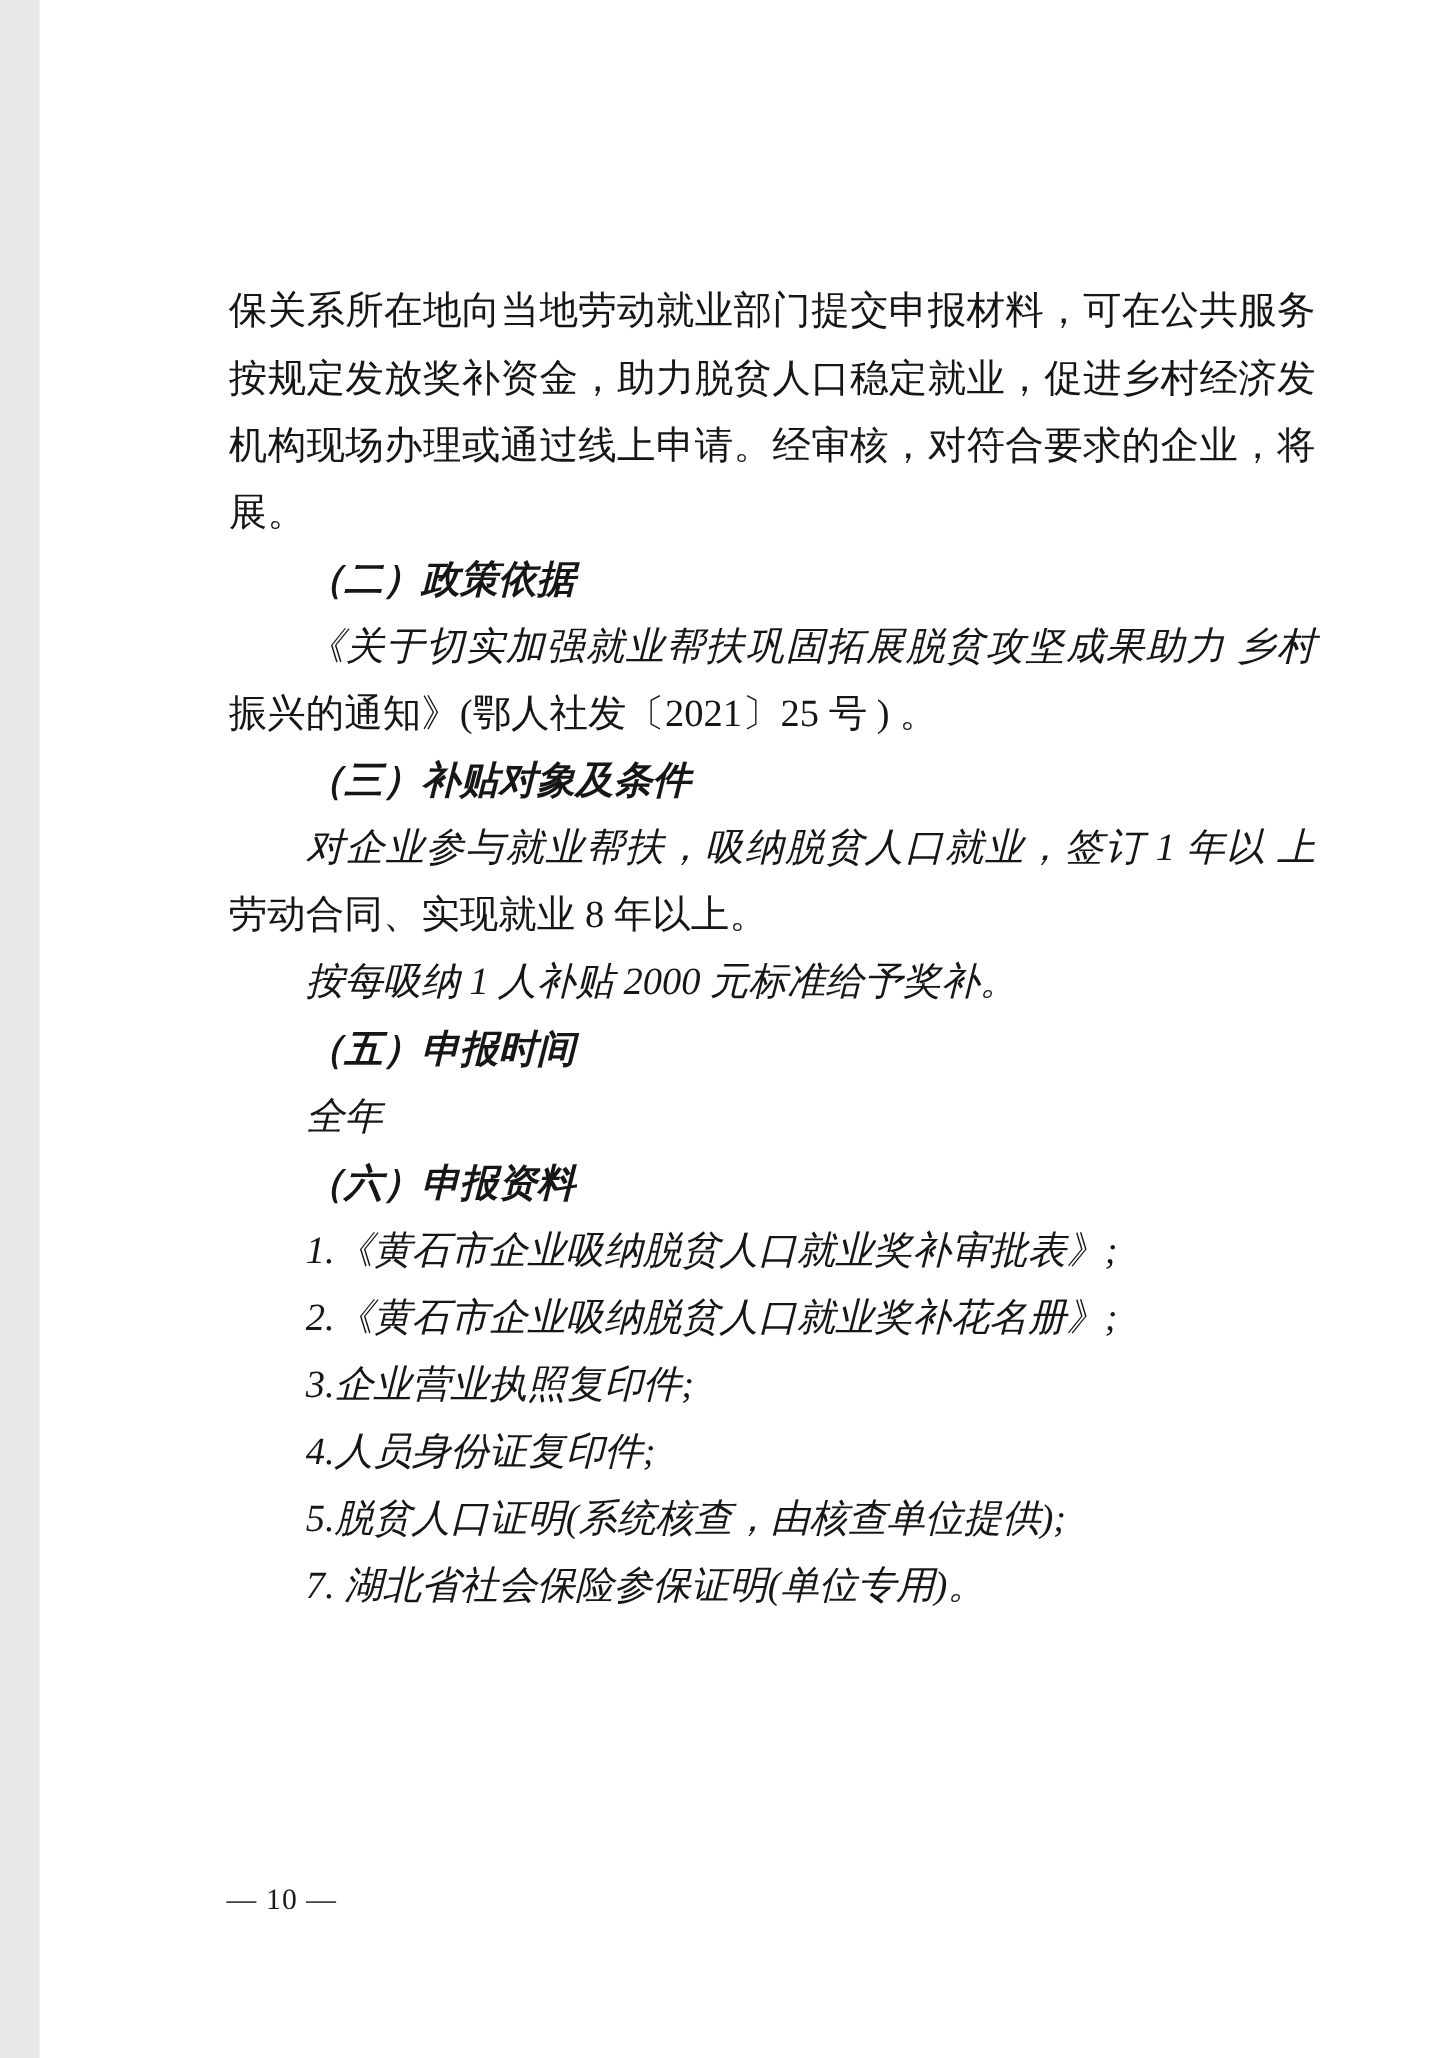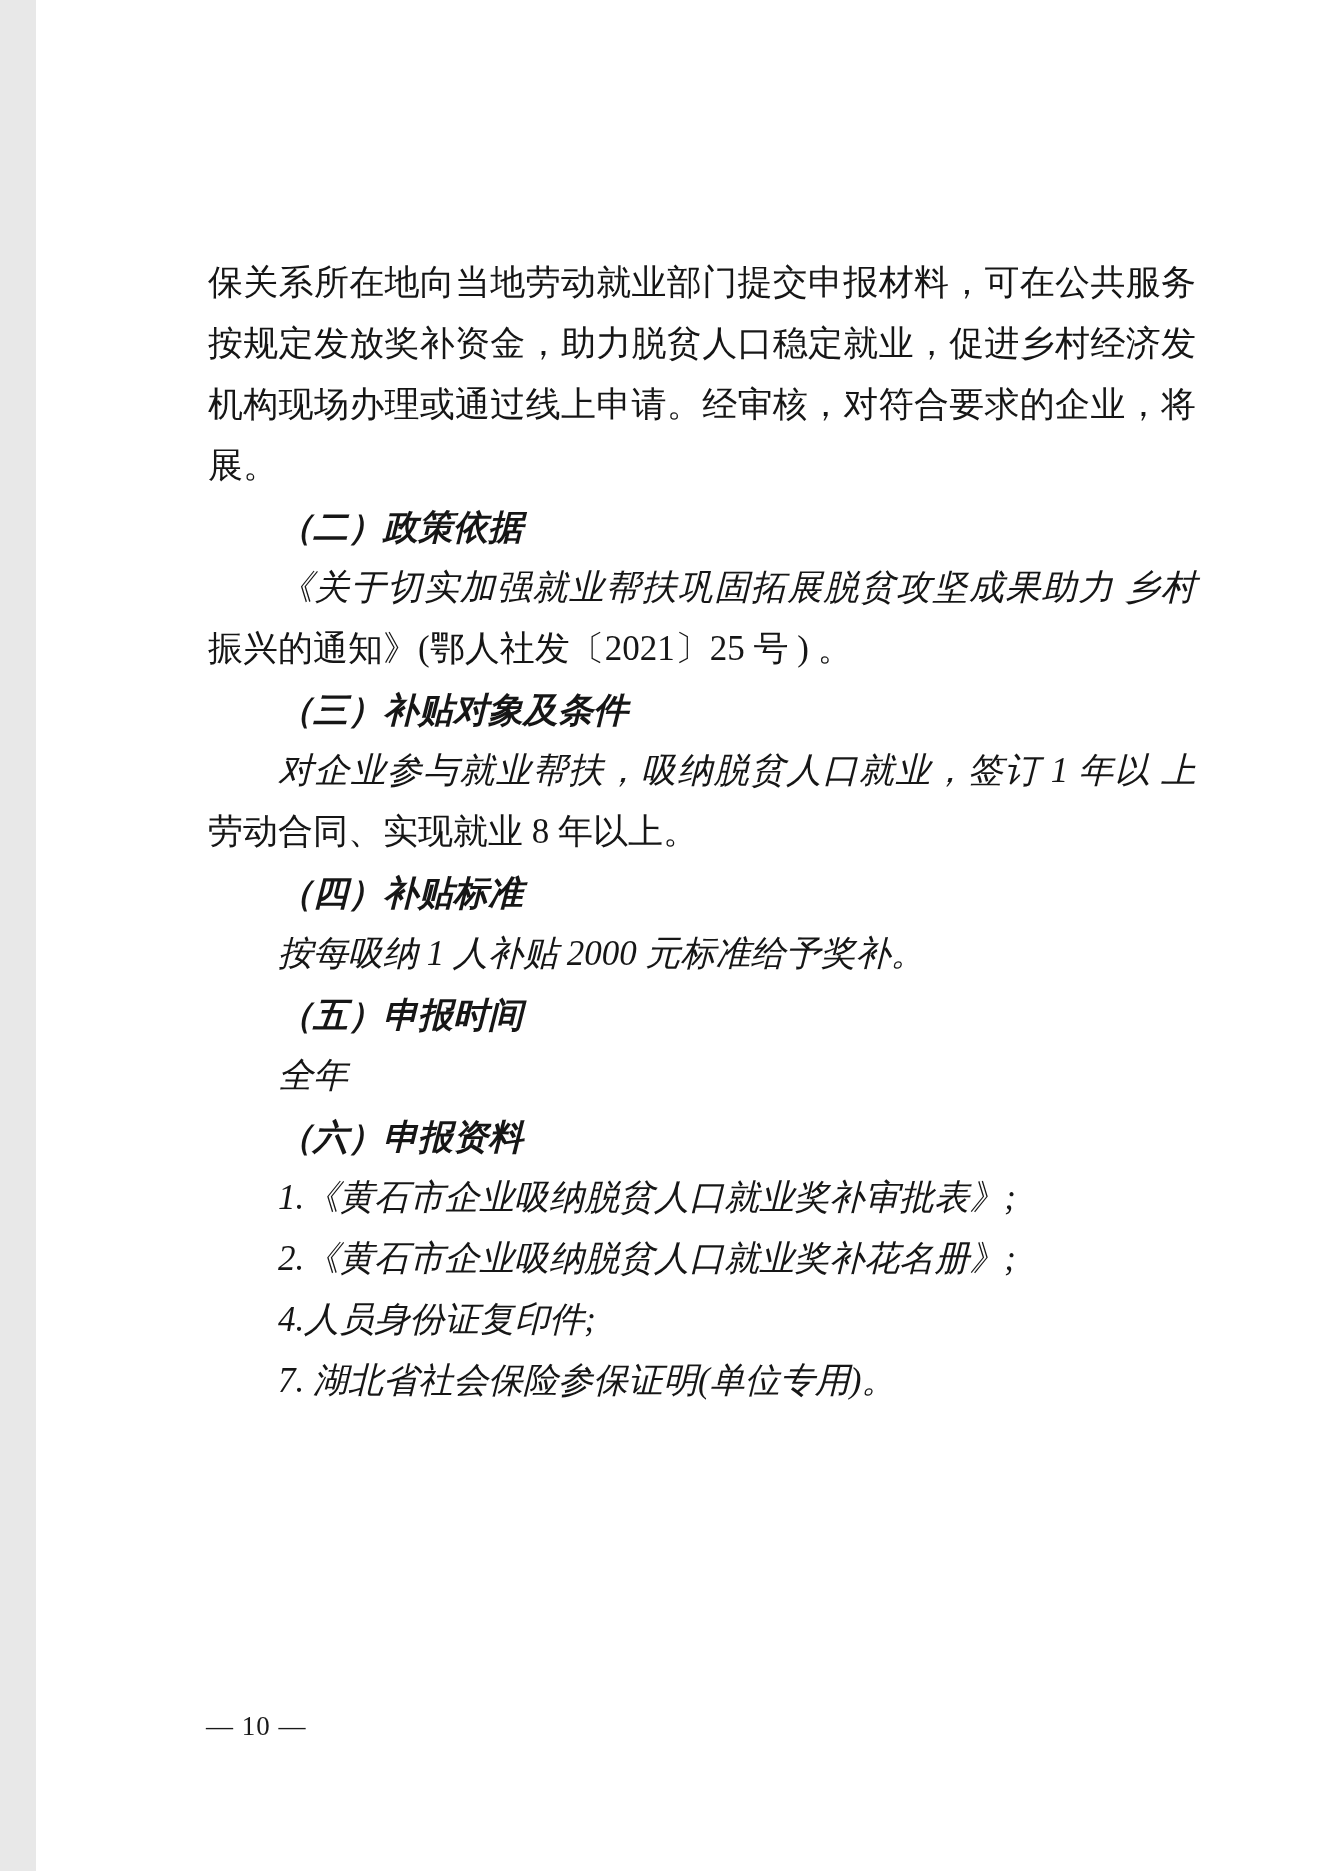--- a/index.html
+++ b/index.html
@@ -64,24 +64,25 @@
       <div class="line body justify">保关系所在地向当地劳动就业部门提交申报材料，可在公共服务</div>
       <div class="line body justify">按规定发放奖补资金，助力脱贫人口稳定就业，促进乡村经济发</div>
       <div class="line body justify">机构现场办理或通过线上申请。经审核，对符合要求的企业，将</div>
       <div class="line body">展。</div>
       <div class="line heading indent">（二）政策依据</div>
       <div class="line body indent justify">《关于切实加强就业帮扶巩固拓展脱贫攻坚成果助力 乡村</div>
       <div class="line body">振兴的通知》(鄂人社发〔2021〕25 号 ) 。</div>
       <div class="line heading indent">（三）补贴对象及条件</div>
       <div class="line body indent justify">对企业参与就业帮扶，吸纳脱贫人口就业，签订 1 年以 上</div>
       <div class="line body">劳动合同、实现就业 8 年以上。</div>
-      <div class="line heading indent">（四）补贴标准</div>
       <div class="line body indent">按每吸纳 1 人补贴 2000 元标准给予奖补。</div>
       <div class="line heading indent">（五）申报时间</div>
       <div class="line body indent">全年</div>
       <div class="line heading indent">（六）申报资料</div>
       <div class="line list-item indent">1.《黄石市企业吸纳脱贫人口就业奖补审批表》;</div>
       <div class="line list-item indent">2.《黄石市企业吸纳脱贫人口就业奖补花名册》;</div>
+      <div class="line list-item indent">3.企业营业执照复印件;</div>
       <div class="line list-item indent">4.人员身份证复印件;</div>
+      <div class="line list-item indent">5.脱贫人口证明(系统核查，由核查单位提供);</div>
       <div class="line list-item indent">7. 湖北省社会保险参保证明(单位专用)。</div>
     </div>
   <div class="page-number">— 10 —</div>
 </div>
 
 </body></html>

